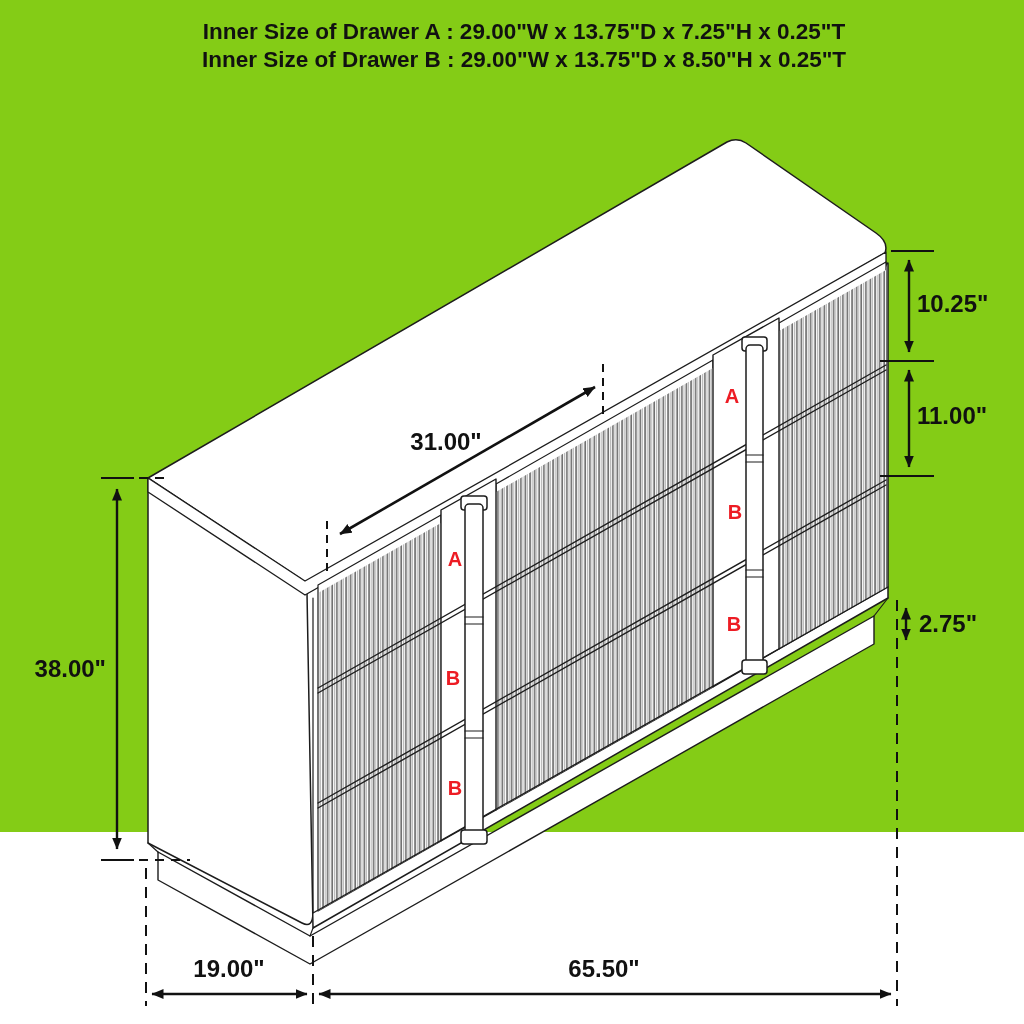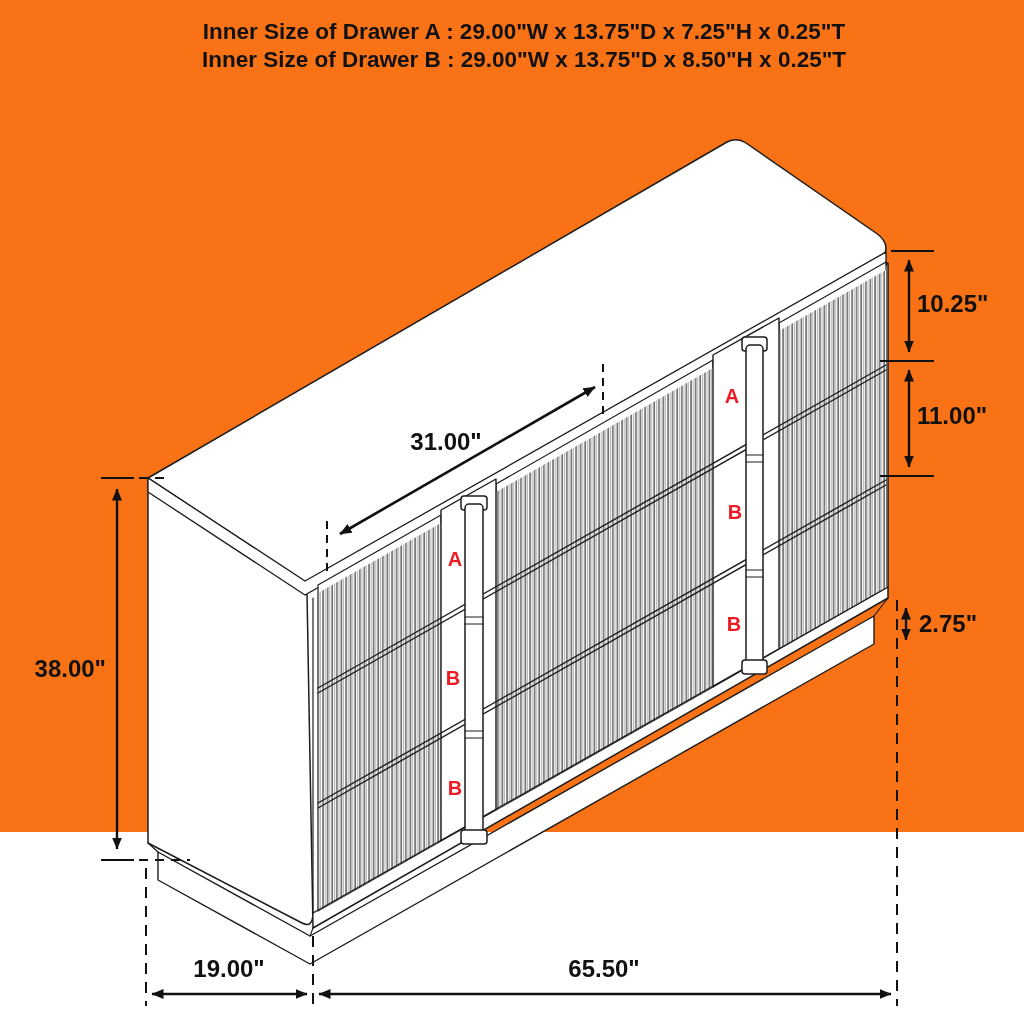--- a/index.html
+++ b/index.html
@@ -8,21 +8,21 @@
     background: #ffffff;
     width: 1024px;
     height: 1024px;
     overflow: hidden;
     font-family: "Liberation Sans", sans-serif;
   }
   #canvas {
     position: relative;
     width: 1024px;
     height: 832px;
-    background: #f97316;
+    background: #84cc16;
   }
   svg { display: block; }
   text.title-line {
     font-size: 22.5px;
     font-weight: bold;
     fill: #111111;
   }
   text.dim-label {
     font-size: 24px;
     font-weight: bold;

